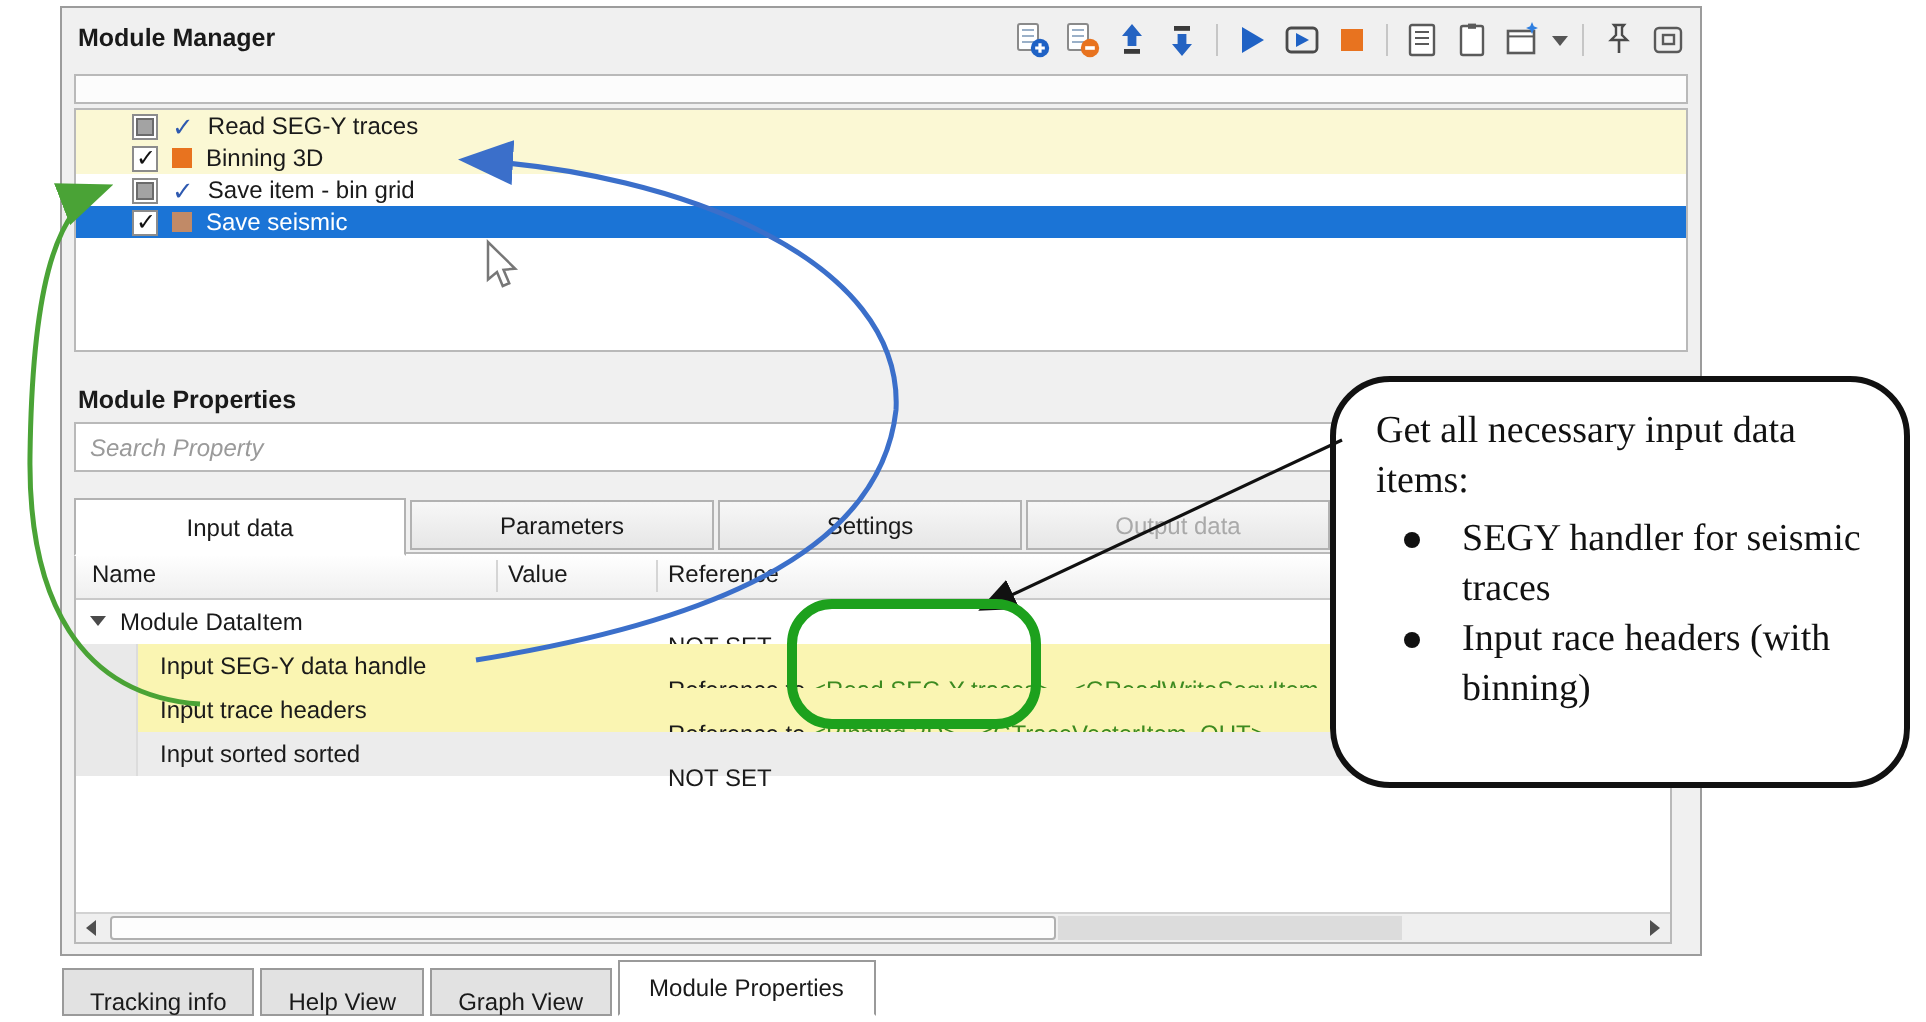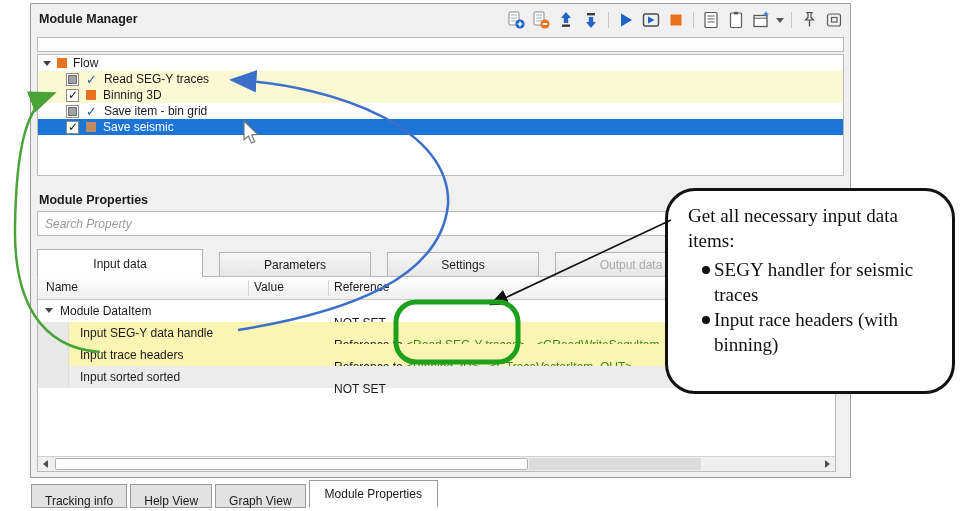--- a/index.html
+++ b/index.html
@@ -33,21 +33,21 @@
   .cb.partial::after{content:"";position:absolute;left:1px;top:1px;right:1px;bottom:1px;background:#a3a3a3;border:1px solid #6b6b6b;}
   .cb.checked::after{content:"\2713";position:absolute;left:1px;top:-2px;font-size:12px;font-weight:bold;color:#111;}
   .st-check{color:#2e59b0;font-weight:bold;font-size:13px;line-height:13px;}
 
   
   .props-title{position:absolute;left:8px;top:189px;font-size:12.5px;font-weight:bold;}
   .search{position:absolute;left:6px;top:207px;width:807px;height:25px;border:1px solid #b9b9b9;box-sizing:border-box;background:#fff;font-family:"Liberation Sans","DejaVu Sans",sans-serif;font-size:12px;padding:0 7px;color:#ec4899;}
   .search::placeholder{color:#9a9a9a;font-style:italic;}
 
   
-  .tabs{position:absolute;left:6px;top:244px;height:29px;display:flex;align-items:flex-end;gap:16px;}
+  .tabs{position:absolute;left:6px;top:244px;height:29px;display:flex;align-items:center;gap:2px;}
   .tab{flex:0 0 152px;height:25px;line-height:25px;text-align:center;font-size:12px;background:linear-gradient(#f7f7f7,#e6e6e6);border:1px solid #b2b2b2;box-sizing:border-box;}
   .tab.active{flex:0 0 166px;height:29px;line-height:28px;background:#fff;border-bottom:1px solid #fff;margin-bottom:-1px;position:relative;z-index:3;}
   .tab.disabled{color:#a9a9a9;}
 
   
   .ptable{position:absolute;left:6px;top:272px;width:799px;height:196px;background:#fff;border:1px solid #b9b9b9;box-sizing:border-box;overflow:hidden;}
   .phead{position:relative;height:22px;background:linear-gradient(#ffffff,#efefef);border-bottom:1px solid #c9c9c9;font-size:12px;}
   .phead .h{position:absolute;top:3px;}
   .h-name{left:8px;} .h-value{left:216px;} .h-ref{left:296px;}
   .hsep{position:absolute;top:3px;bottom:3px;width:1px;background:#d5d5d5;}
@@ -73,21 +73,21 @@
 
   
   .bottom-tabs{position:absolute;left:31px;top:480px;display:flex;align-items:flex-start;gap:3px;}
   .btab{height:24px;line-height:24px;margin-top:4px;padding:4px 13px;font-size:12px;background:#e2e2e2;border:1px solid #9a9a9a;box-sizing:border-box;}
   .btab.active{height:28px;line-height:27px;margin-top:0;background:#fff;border-bottom:1px solid #fff;padding:0 15px;position:relative;z-index:2;}
 
   
   .callout{position:absolute;left:665px;top:188px;width:290px;height:206px;box-sizing:border-box;background:#fff;border:3px solid #111;border-radius:30px;z-index:40;padding:12px 12px 10px 20px;font-family:"Liberation Serif","DejaVu Serif",serif;font-size:19px;line-height:1.32;color:#111;}
   .callout .intro{margin:0 0 4px 0;}
   .callout ul{list-style:none;margin:0;padding:0 0 0 14px;}
-  .callout li{display:flex;gap:4px;justify-content:flex-end;}
+  .callout li{display:flex;gap:21px;justify-content:flex-end;}
   .callout .dot{flex:0 0 auto;width:8px;height:8px;border-radius:50%;background:#111;margin-top:9px;}
 
   
   .overlay{position:absolute;left:0;top:0;width:963px;height:511px;z-index:50;pointer-events:none;}
 </style>
 </head>
 <body>
 
 <div class="stage">
 
@@ -181,25 +181,20 @@
         <svg width="20" height="20" viewBox="0 0 20 20">
             <rect x="3.5" y="4" width="13" height="12" rx="2" fill="none" stroke="#5a5a5a" stroke-width="1.2"></rect>
             <rect x="7.5" y="7.5" width="5.5" height="4.5" fill="none" stroke="#5a5a5a" stroke-width="1.2"></rect>
           </svg>
       </span>
     </div>
 
     <div class="strip"></div>
 
     <div class="tree">
-      <div class="trow root">
-        <span class="tri-down"></span>
-        <span class="sq"></span>
-        <span>Flow</span>
-      </div>
       <div class="trow item yellow">
         <span class="cb partial"></span>
         <span class="st-check">✓</span>
         <span>Read SEG-Y traces</span>
       </div>
       <div class="trow item yellow">
         <span class="cb checked"></span>
         <span class="sq"></span>
         <span>Binning 3D</span>
       </div>

